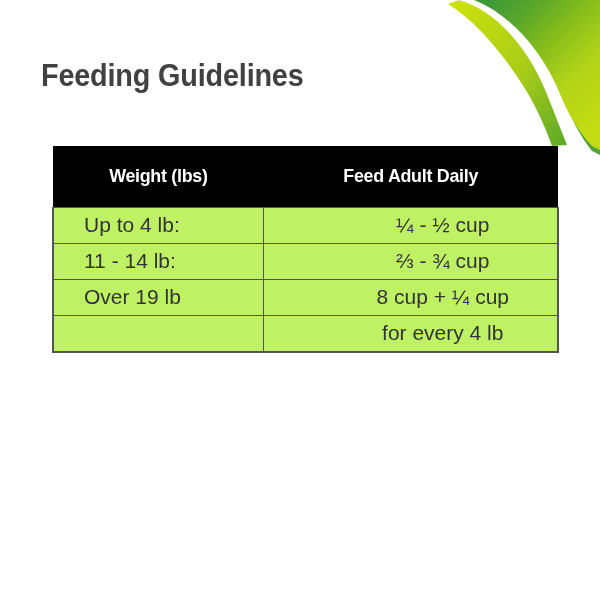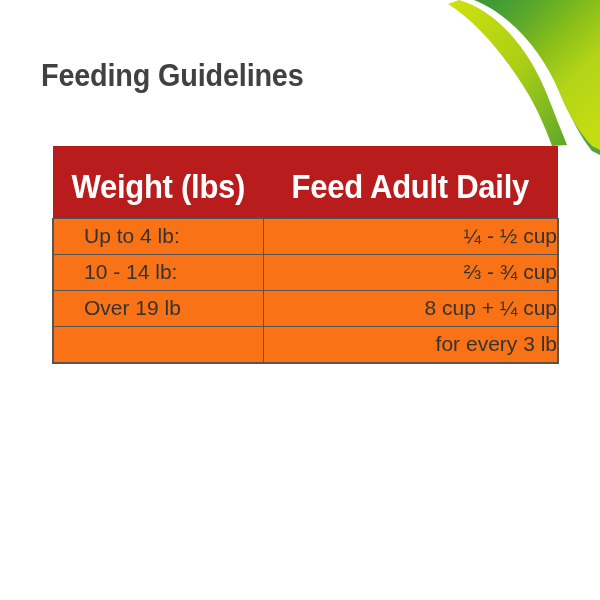--- a/index.html
+++ b/index.html
@@ -61,54 +61,54 @@
     left: 48px;
     top: 146px;
     width: 505px;
     border-collapse: collapse;
     table-layout: fixed;
   }
   #feeding-table col.col-weight { width: 210px; }
   #feeding-table col.col-feed   { width: 295px; }
 
   #feeding-table thead th {
-    background: #b91c1c;
+    background: #000000;
     color: #ffffff;
-    font-size: 33px;
+    font-size: 19px;
     font-weight: bold;
     height: 57px;
-    padding: 12px 0 3px 0;
+    padding: 1px 0 3px 0;
     text-align: center;
     letter-spacing: -0.3px;
     border: none;
     vertical-align: middle;
   }
   #feeding-table thead th .hdr-inner {
     display: inline-block;
     transform: scaleX(0.94);
     white-space: nowrap;
   }
 
   #feeding-table tbody td {
     height: 33px;
     font-size: 21px;
     color: #333333;
     border: 1.5px solid #555555;
     padding: 0 0 2px 0;
     vertical-align: middle;
-    background: #f97316;
+    background: #bef264;
     white-space: nowrap;
   }
   #feeding-table tbody td.cell-weight {
     padding-left: 30px;
     text-align: left;
   }
   #feeding-table tbody td.cell-feed {
     padding-left: 65px;
-    text-align: right;
+    text-align: center;
   }
   
   #feeding-table tbody tr:last-child td { border-bottom-width: 2px; }
   #feeding-table tbody td:first-child { border-left-width: 2px; }
   #feeding-table tbody td:last-child  { border-right-width: 2px; }
 </style>
 </head>
 <body>
 
 <div id="page">
@@ -162,27 +162,27 @@
           <span class="hdr-inner">Feed Adult Daily</span>
         </th>
       </tr>
     </thead>
     <tbody>
       <tr>
         <td class="cell-weight">Up to 4 lb:</td>
         <td class="cell-feed">¼ - ½ cup</td>
       </tr>
       <tr>
-        <td class="cell-weight">10 - 14 lb:</td>
+        <td class="cell-weight">11 - 14 lb:</td>
         <td class="cell-feed">⅔ - ¾ cup</td>
       </tr>
       <tr>
         <td class="cell-weight">Over 19 lb</td>
         <td class="cell-feed">8 cup +  ¼ cup</td>
       </tr>
       <tr>
         <td class="cell-weight"></td>
-        <td class="cell-feed">for every 3 lb</td>
+        <td class="cell-feed">for every 4 lb</td>
       </tr>
     </tbody>
   </table>
 
 </div>
 
 </body></html>

